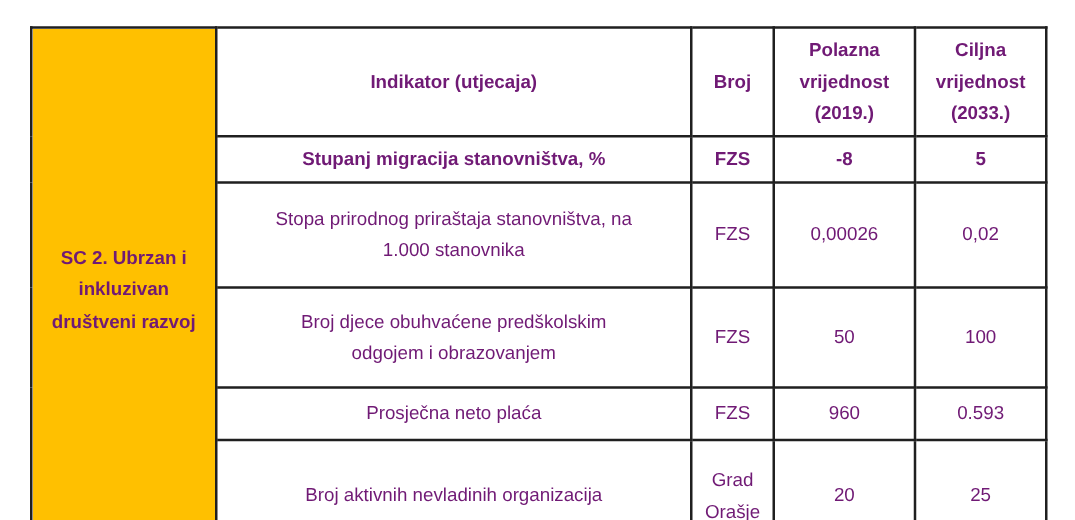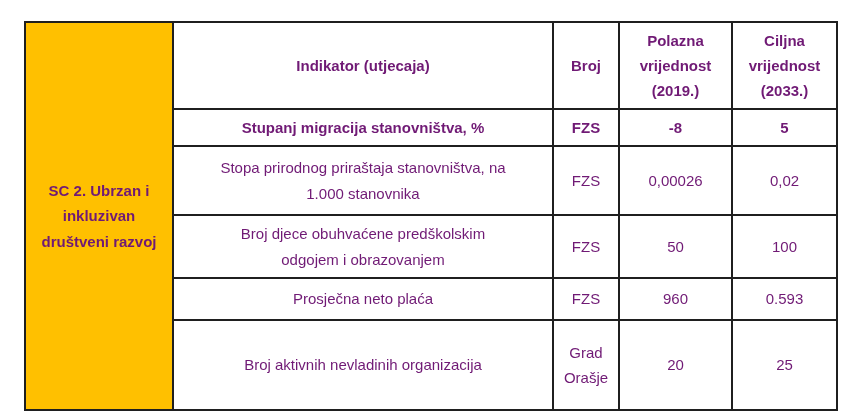--- a/index.html
+++ b/index.html
@@ -47,22 +47,22 @@
   }
   
   col.c-goal      { width: 148px; }
   col.c-indicator { width: 380px; }
   col.c-source    { width: 66px;  }
   col.c-baseline  { width: 113px; }
   col.c-target    { width: 105px; }
   
   tr.r-header { height: 87px; }
   tr.r-1      { height: 37px; font-weight: bold; }
-  tr.r-2      { height: 69px; }
-  tr.r-3      { height: 63px; }
+  tr.r-2      { height: 84px; }
+  tr.r-3      { height: 80px; }
   tr.r-4      { height: 42px; }
   tr.r-5      { height: 90px; }
 </style>
 </head>
 <body>
 
 <div class="page">
   <table class="indicator-table">
     <colgroup>
       <col class="c-goal">

